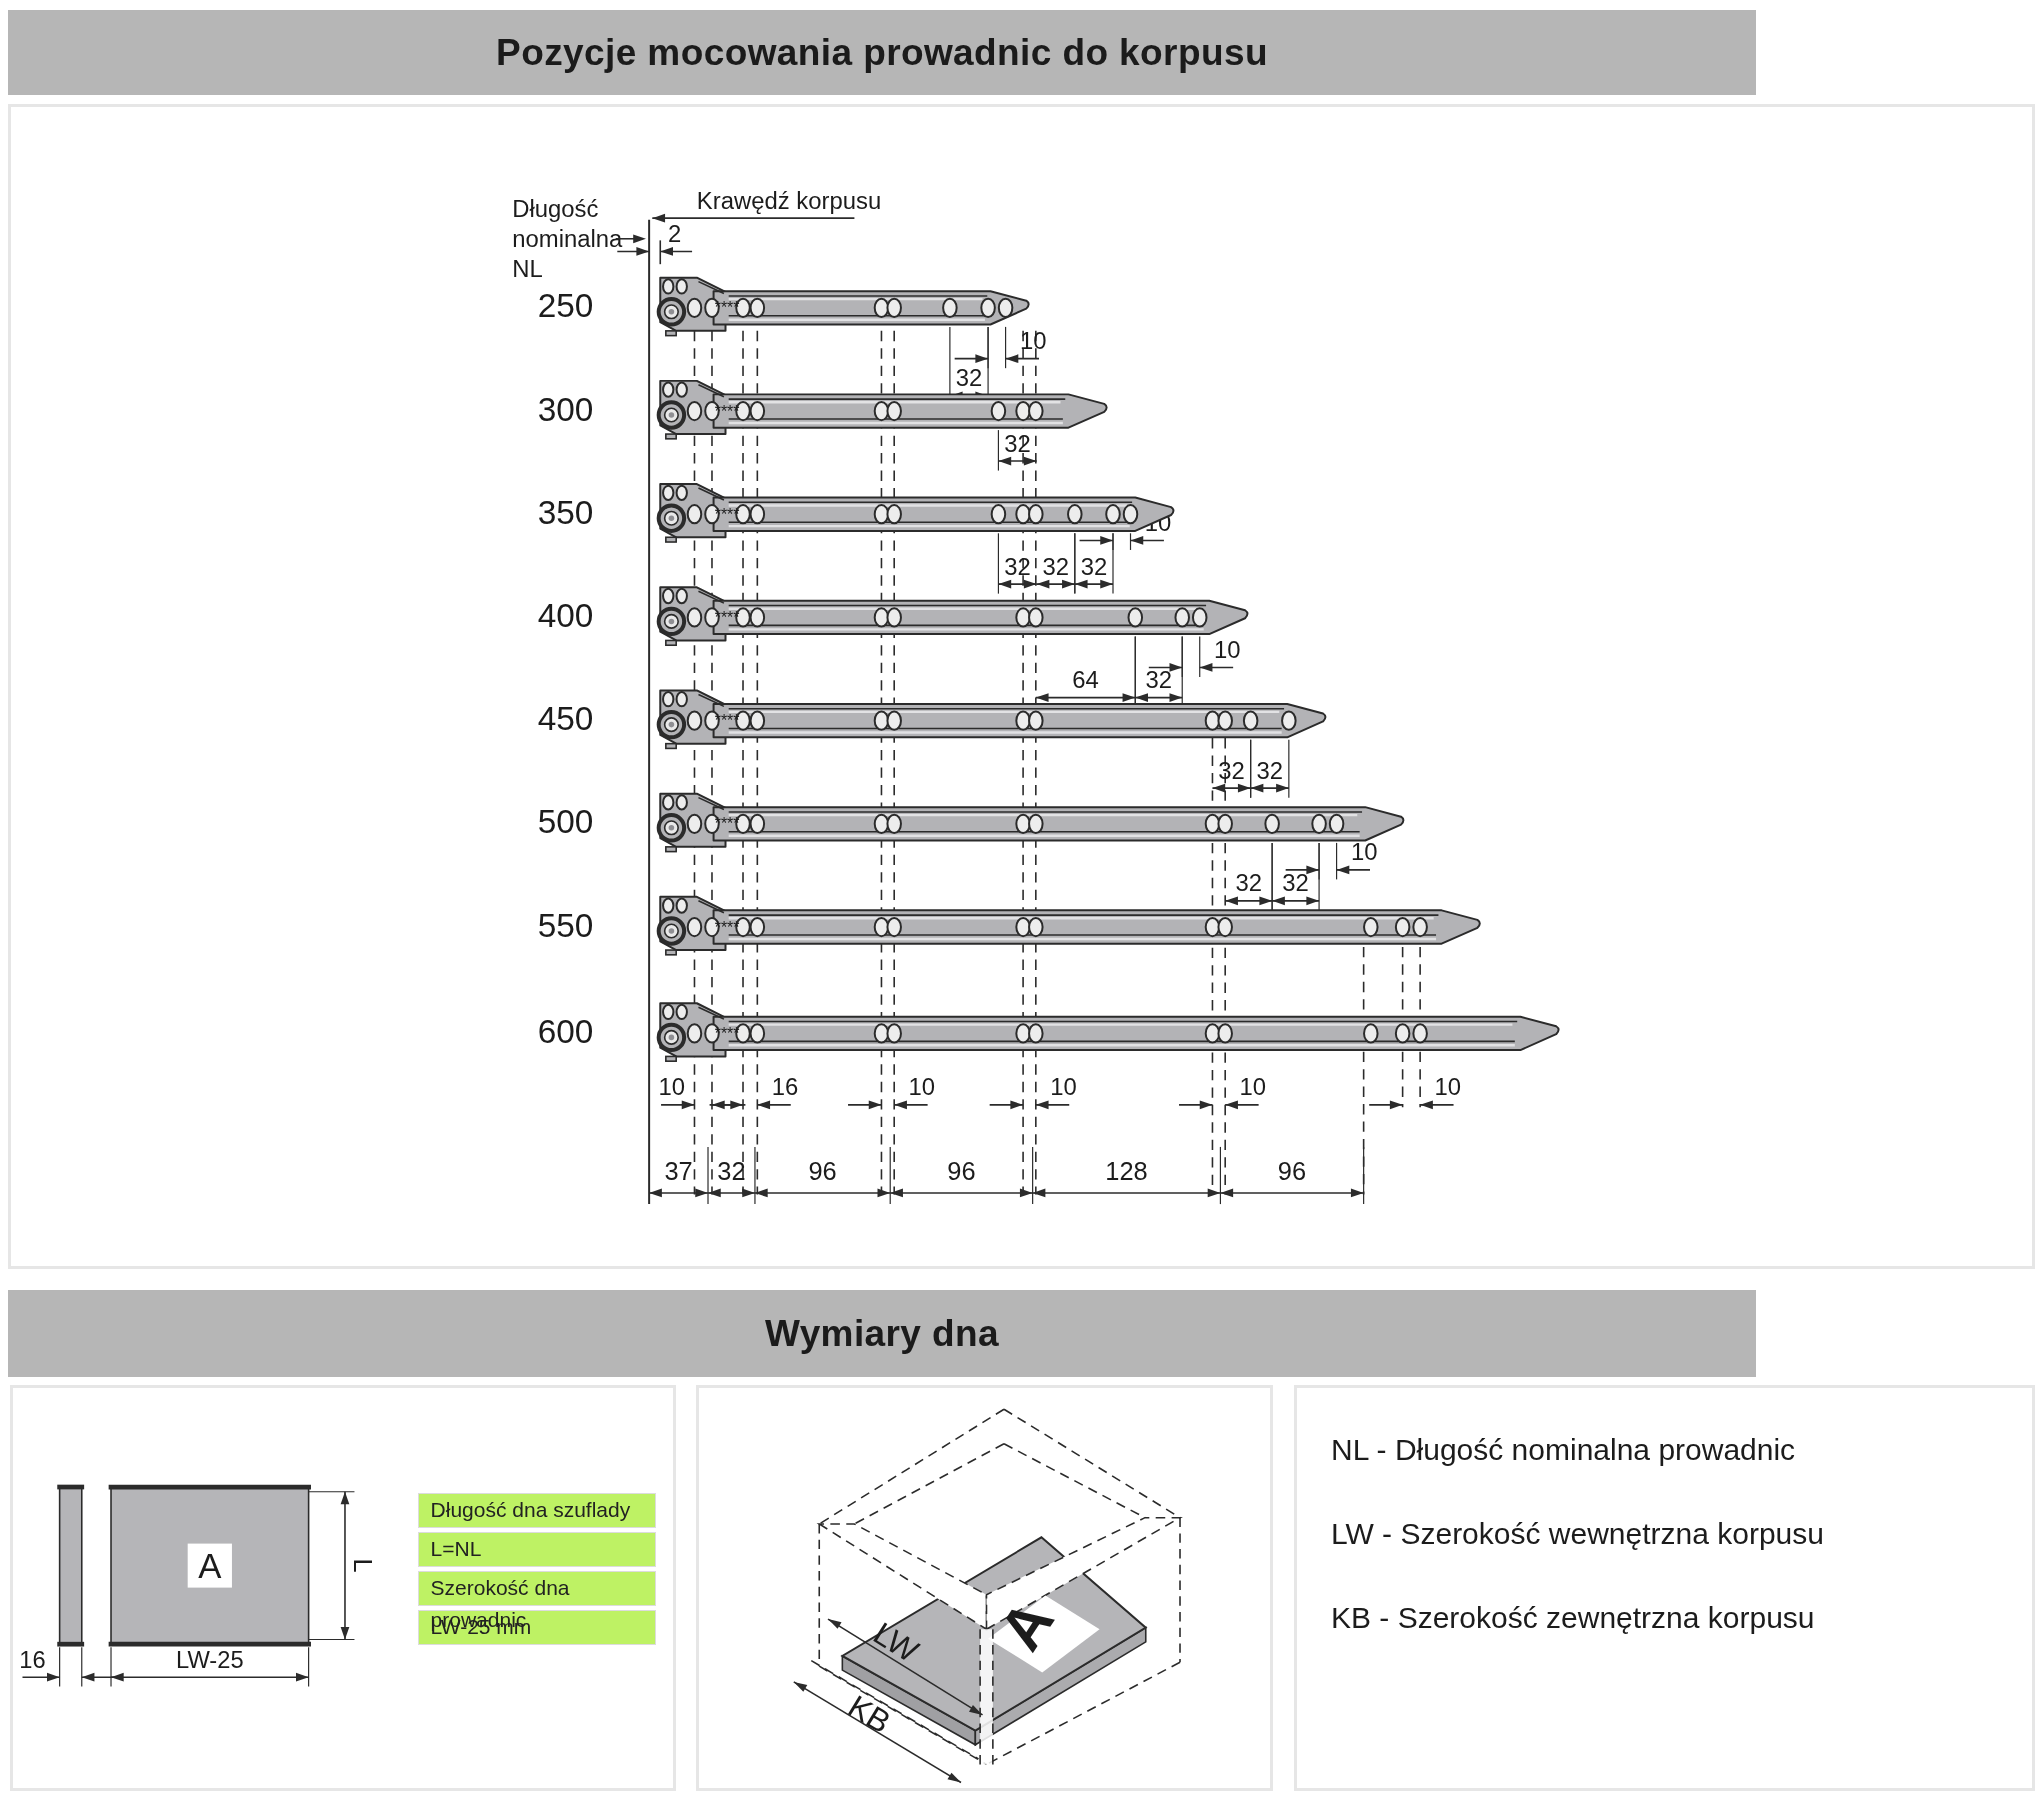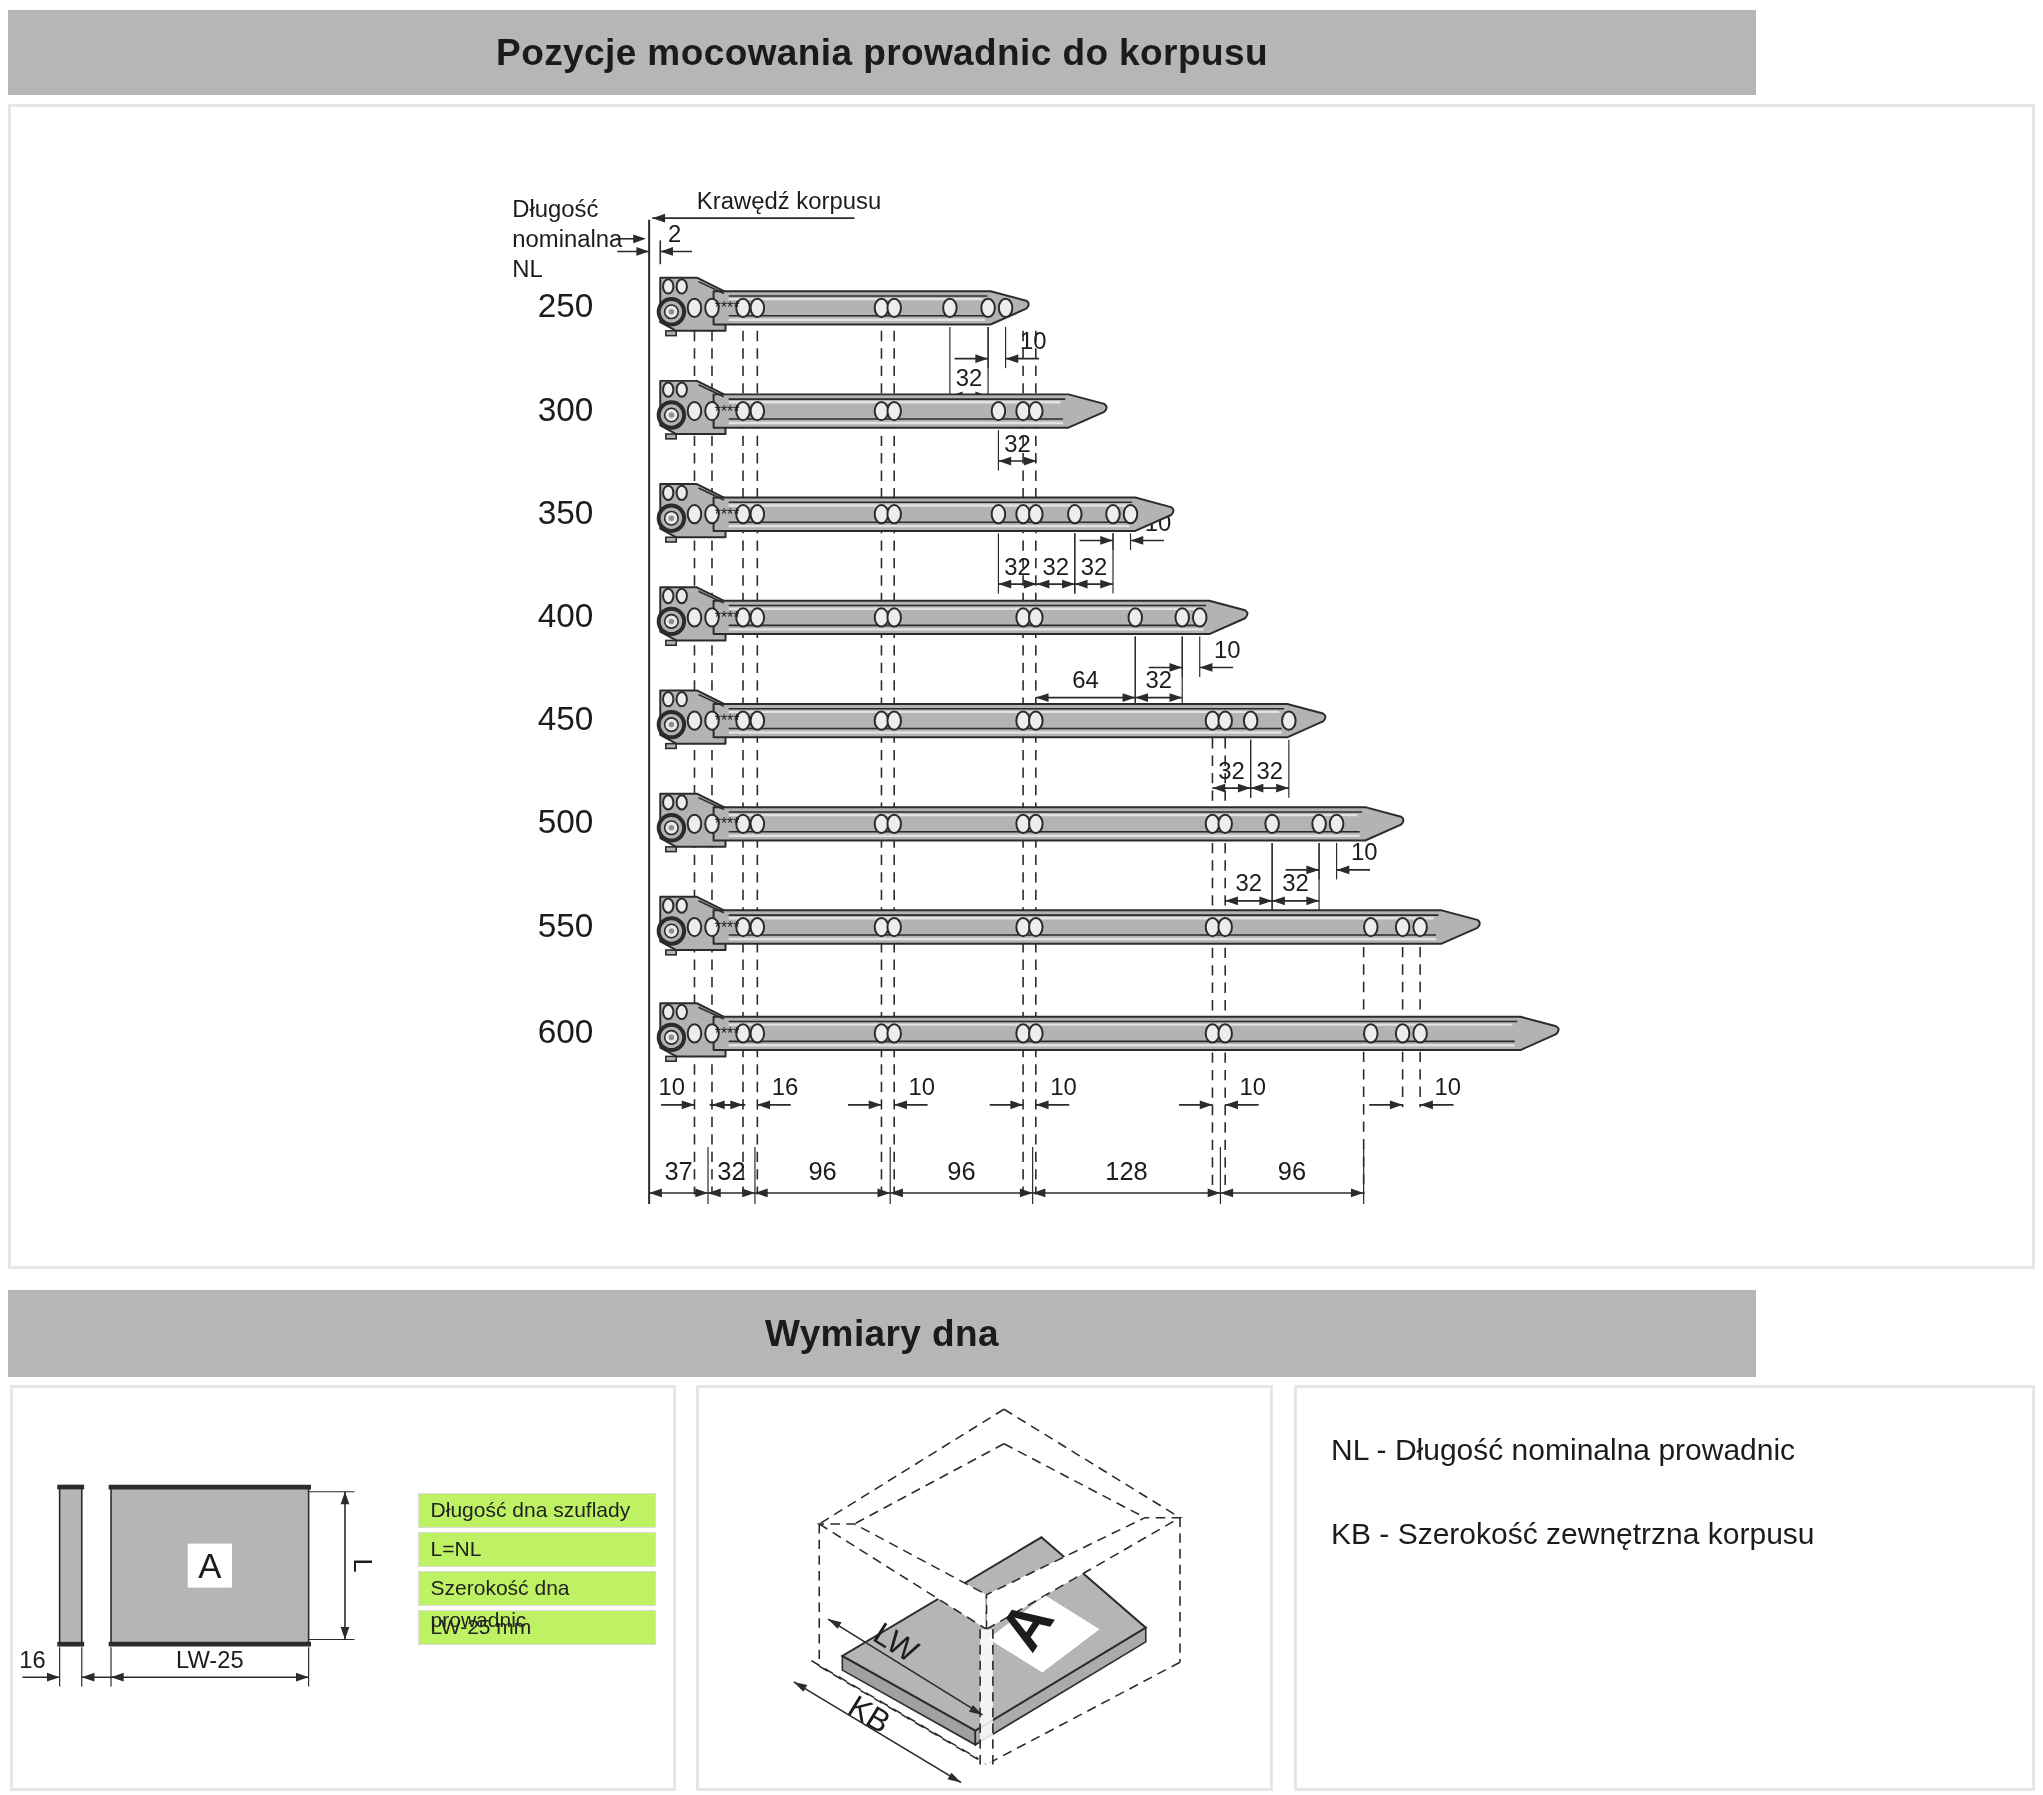--- a/index.html
+++ b/index.html
@@ -582,15 +582,16 @@
       <line x1="119" y1="374" x2="329" y2="502" stroke="#2b2b2b" stroke-width="2"></line>
       <path d="M119 374 L131 386.5 L136 378 Z" fill="#2b2b2b"></path>
       <path d="M329 502 L317 489.5 L312 498 Z" fill="#2b2b2b"></path>
       <text transform="translate(207,427) rotate(31)" font-size="40" text-anchor="middle">KB</text>
     </g>
   </svg>
 </div>
 
 <div class="panel" id="panel-legend">
   <div class="legend-line">NL - Długość nominalna prowadnic</div>
+  <div class="legend-line">LW - Szerokość wewnętrzna korpusu</div>
   <div class="legend-line">KB - Szerokość zewnętrzna korpusu</div>
 </div>
 
 
 </body></html>

